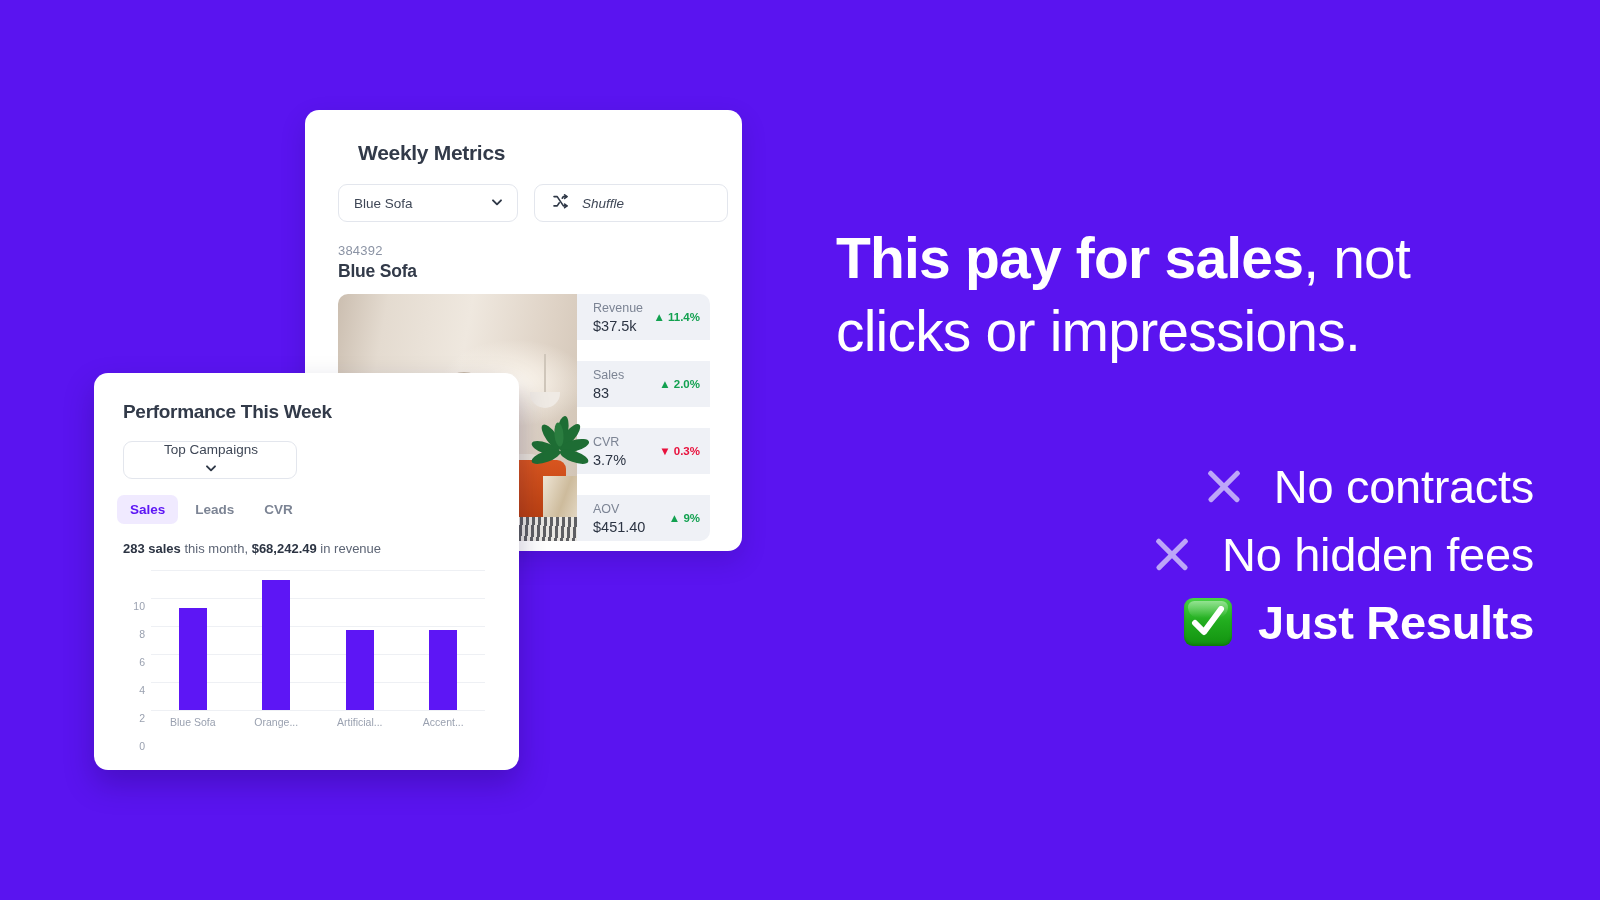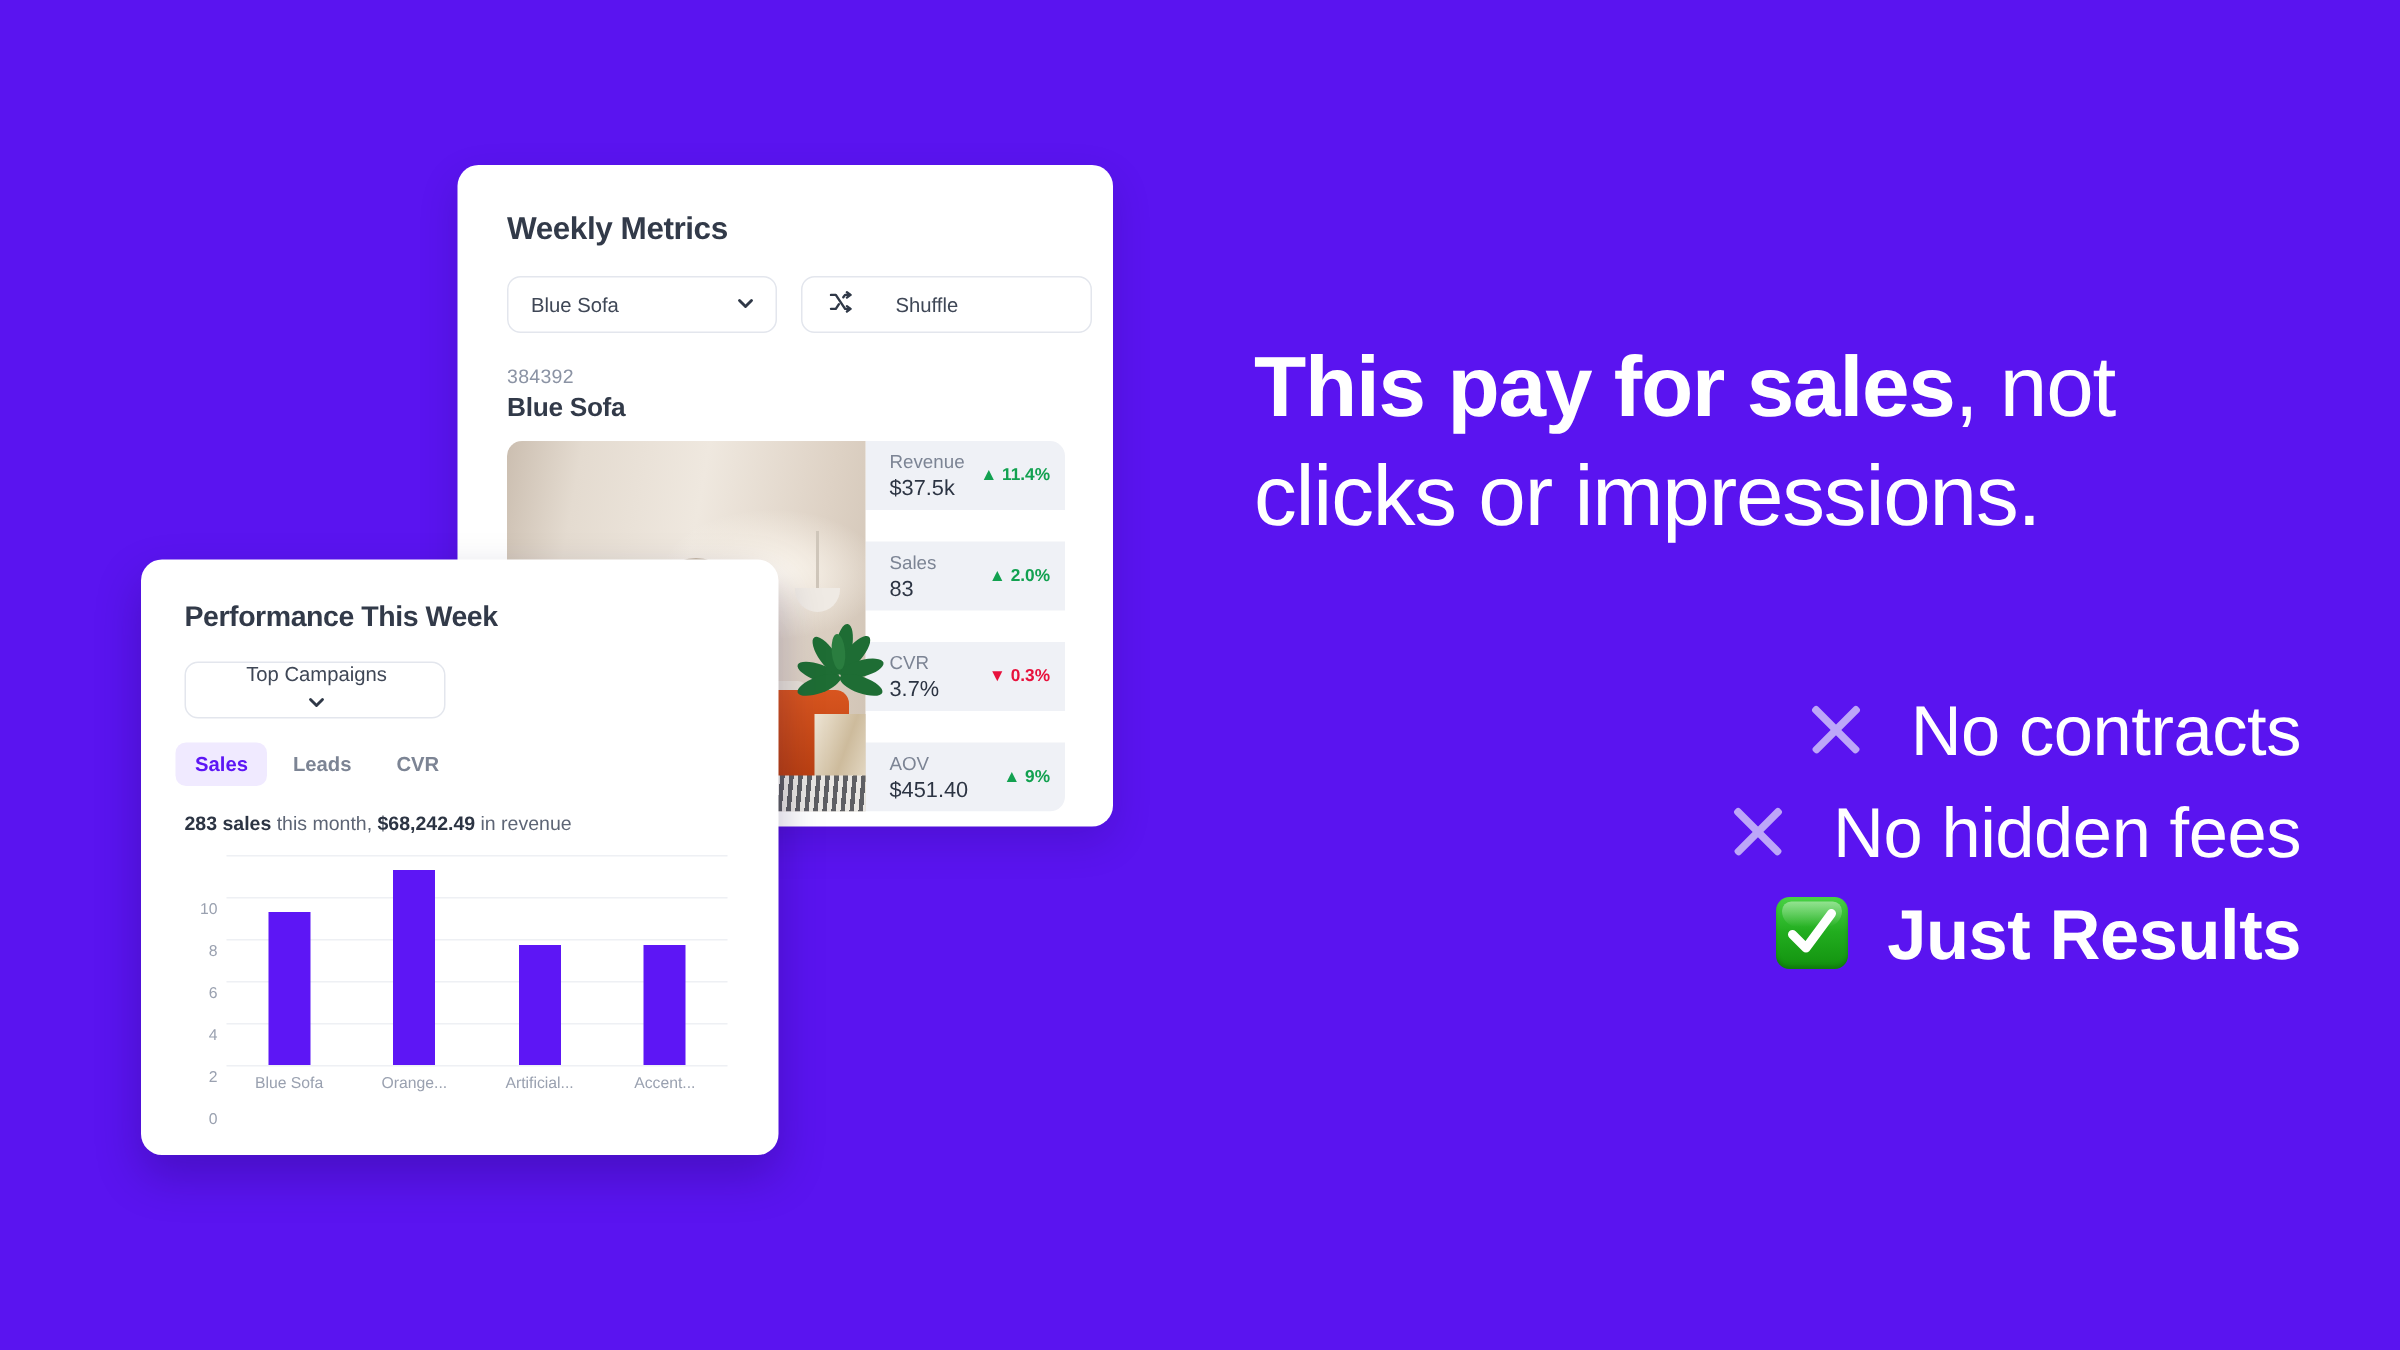--- a/index.html
+++ b/index.html
@@ -93,41 +93,41 @@
     width: 425px; height: 397px;
     box-shadow: 0 14px 30px rgba(20,0,70,.26);
     z-index: 3;
   }
 
   .card-title {
     color: #323a49;
     font-weight: 700;
     letter-spacing: -0.3px;
   }
-  #card-weekly .card-title { font-size: 21px; padding: 31px 0 0 33px; }
+  #card-weekly .card-title { font-size: 21px; padding: 31px 0 0 53px; }
   #card-performance .card-title { font-size: 19px; padding: 28px 0 0 29px; }
 
   
   .controls { display: flex; gap: 16px; }
   #card-weekly .controls { padding: 19px 0 0 33px; }
 
   .select, .btn {
     height: 38px;
     border: 1px solid #e3e6ed;
     border-radius: 9px;
     background: #fff;
     display: flex;
     align-items: center;
     color: #3f4756;
     font-size: 13.5px;
     font-family: "Liberation Sans", sans-serif;
   }
   .select { width: 180px; justify-content: space-between; padding: 0 13px 0 15px; }
   #card-performance .select { width: 174px; margin: 18px 0 0 29px; flex-direction: column; }
-  .btn { width: 194px; padding: 0 0 0 17px; gap: 28px; }
+  .btn { width: 194px; padding: 0 0 0 17px; gap: 13px; font-style: italic; }
   .chev { display: block; }
 
   
   .prod-id {
     color: #8b93a4; font-size: 13px;
     padding: 21px 0 0 33px; letter-spacing: .2px;
   }
   .prod-name {
     color: #323a49; font-size: 17.5px; font-weight: 700;
     padding: 3px 0 0 33px; letter-spacing: -0.2px;

